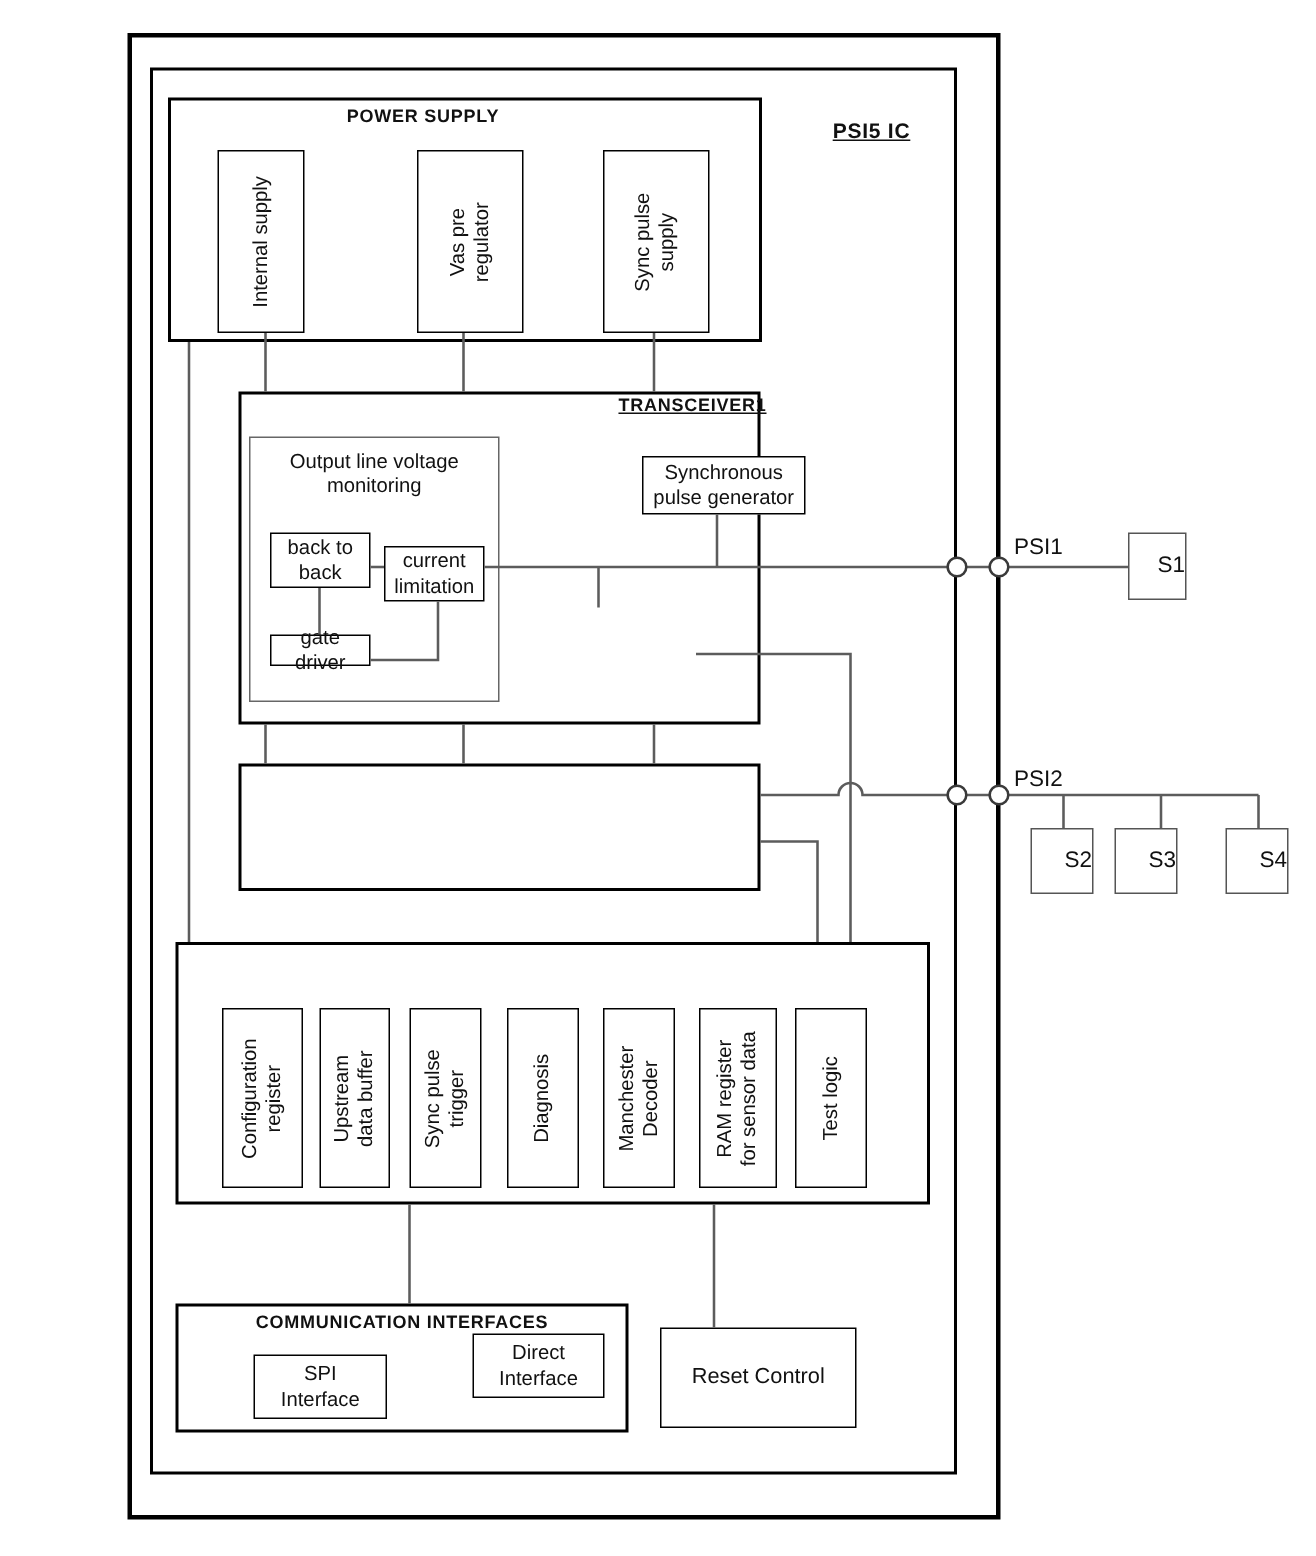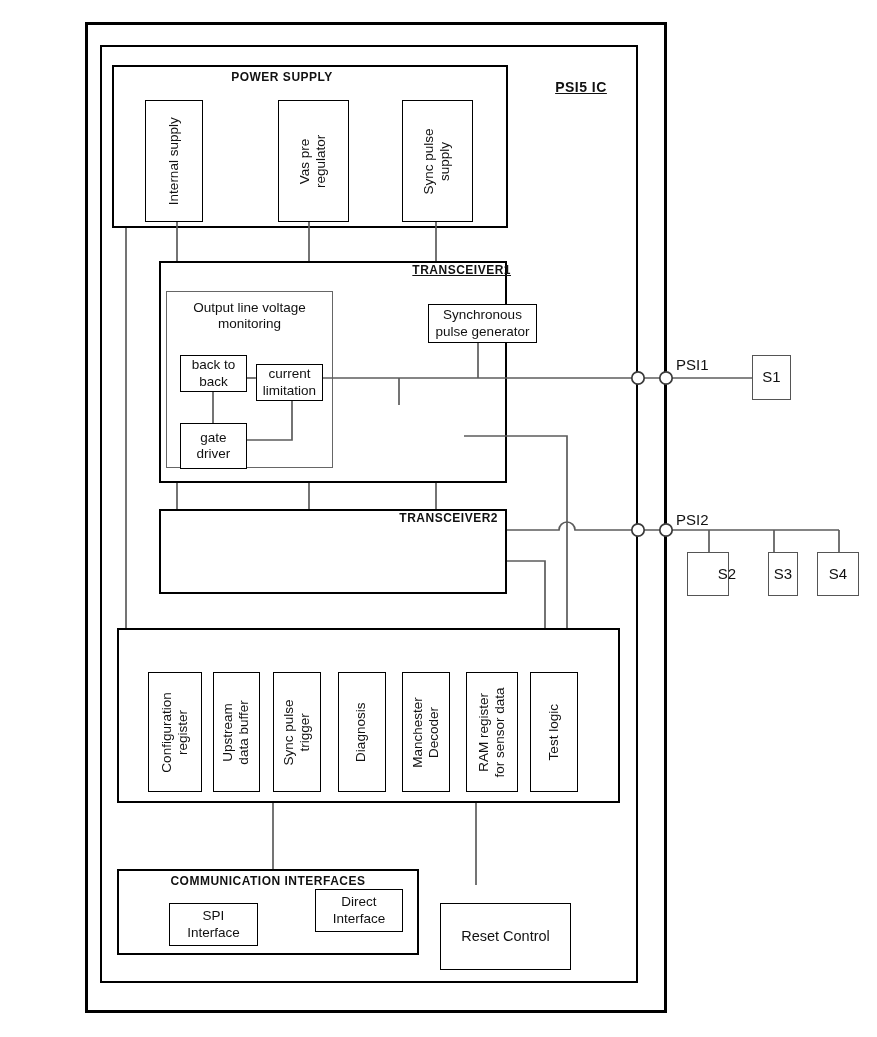--- a/index.html
+++ b/index.html
@@ -7,21 +7,21 @@
   #stage{position:relative;width:877px;height:1037px;background:#ffffff;
          font-family:"Liberation Sans", sans-serif;color:#111;overflow:hidden;}
   .rect{position:absolute;background:#fff;}
   .frame{position:absolute;background:transparent;}
   .outer{border:3px solid #000;}
   .inner{border:2px solid #000;}
   .sec{border:2px solid #000;background:#fff;}
   .box{position:absolute;background:#fff;border:1.6px solid #000;
        display:flex;align-items:center;justify-content:center;}
   .gray{border-color:#666;}
-  .sgray{border-color:#555;}
+  .sgray{border-color:#555;justify-content:flex-end;}
   .box span{white-space:pre;text-align:center;font-size:13.5px;line-height:1.22;}
   .vbox span{transform:rotate(-90deg);}
   .title{position:absolute;font-weight:bold;font-size:12px;letter-spacing:.5px;z-index:12;}
   .lbl{position:absolute;font-size:15px;z-index:12;}
   svg.wires{position:absolute;left:0;top:0;z-index:50;pointer-events:none;}
   .z1{z-index:1}.z10{z-index:10}.z11{z-index:11}
 </style>
 </head>
 <body>
 
@@ -54,31 +54,30 @@
 monitoring</span>
   </div>
   <div class="box z11" style="left:180px;top:355px;width:67px;height:37px;">
     <span>back to
 back</span>
   </div>
   <div class="box z11" style="left:256px;top:364px;width:67px;height:37px;">
     <span>current
 limitation</span>
   </div>
-  <div class="box z11" style="left:180px;top:423px;width:67px;height:46px;">
+  <div class="box z11" style="left:180px;top:423px;width:67px;height:21px;">
     <span>gate
 driver</span>
   </div>
   <div class="box z11" style="left:392px;top:304px;width:109px;height:39px;margin-left:36px;">
     <span>Synchronous
 pulse generator</span>
   </div>
 
   <div class="rect sec z10" style="left:159px;top:509px;width:348px;height:85px;"></div>
-  <div class="title" style="left:159px;top:511px;width:339px;text-align:right;">TRANSCEIVER2</div>
 
   <div class="rect sec z10" style="left:117px;top:628px;width:503px;height:175px;"></div>
   <div class="box vbox z11" style="left:148px;top:672px;width:54px;height:120px;">
     <span>Configuration
 register</span>
   </div>
   <div class="box vbox z11" style="left:213px;top:672px;width:47px;height:120px;">
     <span>Upstream
 data buffer</span>
   </div>
@@ -105,34 +104,34 @@
   <div class="title" style="left:117px;top:874px;width:302px;text-align:center;">COMMUNICATION INTERFACES</div>
   <div class="box z11" style="left:169px;top:903px;width:89px;height:43px;">
     <span>SPI
 Interface</span>
   </div>
   <div class="box z11" style="left:283px;top:889px;width:88px;height:43px;margin-left:32px;">
     <span>Direct
 Interface</span>
   </div>
 
-  <div class="box z10" style="left:440px;top:885px;width:131px;height:67px;margin-top:18px;">
+  <div class="box z10" style="left:440px;top:885px;width:131px;height:67px;">
     <span style="font-size:14.5px;">Reset Control</span>
   </div>
 
   <div class="lbl" style="left:676px;top:356px;">PSI1</div>
   <div class="lbl" style="left:676px;top:511px;">PSI2</div>
 
   <div class="box sgray z10" style="left:752px;top:355px;width:39px;height:45px;">
     <span style="font-size:15px;">S1</span>
   </div>
   <div class="box sgray z10" style="left:687px;top:552px;width:42px;height:44px;padding-left:38px;">
     <span style="font-size:15px;">S2</span>
   </div>
-  <div class="box sgray z10" style="left:768px;top:552px;width:30px;height:44px;">
+  <div class="box sgray z10" style="left:743px;top:552px;width:42px;height:44px;">
     <span style="font-size:15px;">S3</span>
   </div>
   <div class="box sgray z10" style="left:817px;top:552px;width:42px;height:44px;">
     <span style="font-size:15px;">S4</span>
   </div>
 
   <svg class="wires" width="877" height="1037" viewBox="0 0 877 1037">
     <g stroke="#5c5c5c" stroke-width="1.7" fill="none">
 
       <path d="M126 228 V628"></path>

